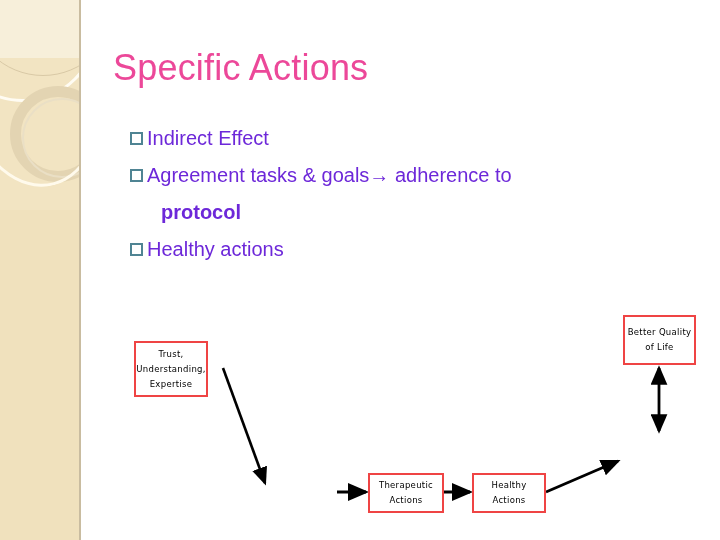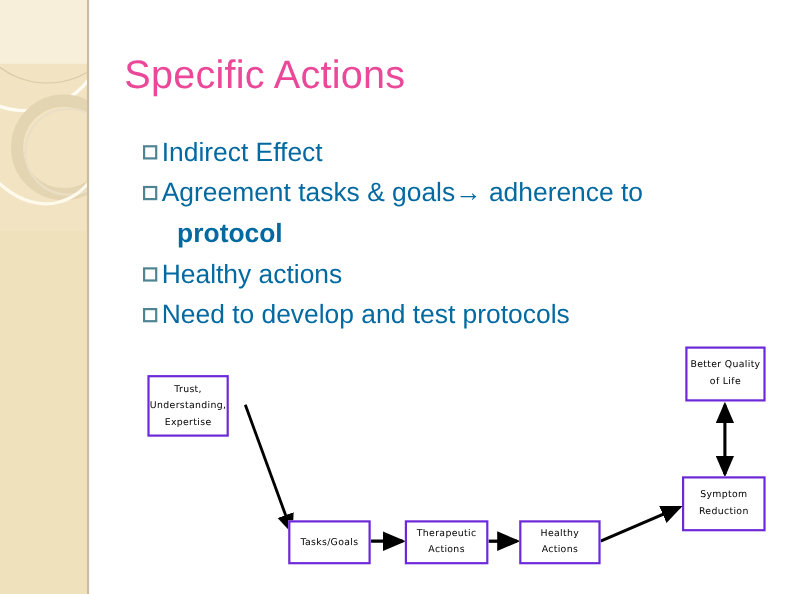--- a/index.html
+++ b/index.html
@@ -116,23 +116,23 @@
   
   #body-list {
     position: absolute;
     left: 130px;
     top: 120px;
     width: 560px;
   }
   .bullet-row {
     display: flex;
     align-items: flex-start;
-    font-size: 24px;
+    font-size: 20px;
     line-height: 37px;
-    color: #0369a1;
+    color: #6d28d9;
   }
   .bullet-mark {
     flex: 0 0 auto;
     width: 13px;
     height: 13px;
     margin-top: 12px;
     margin-right: 4px;
     border: 2px solid #4f8493;
     box-sizing: border-box;
   }
@@ -149,21 +149,21 @@
   
   #diagram {
     position: absolute;
     left: 0;
     top: 0;
     width: 720px;
     height: 540px;
   }
   .node {
     position: absolute;
-    border: 2px solid #6d28d9;
+    border: 2px solid #ef4444;
     background: #ffffff;
     box-sizing: border-box;
     display: flex;
     align-items: center;
     justify-content: center;
     text-align: center;
     font-family: "DejaVu Sans", sans-serif;
     font-size: 8.5px;
     line-height: 15px;
     color: #000000;
@@ -213,24 +213,20 @@
     <div class="bullet-row">
       <span class="bullet-mark"></span>
       <span class="bullet-text"><span>Agreement tasks &amp; goals→ adherence to</span><span class="cont">protocol</span></span>
     </div>
 
     <div class="bullet-row">
       <span class="bullet-mark"></span>
       <span class="bullet-text">Healthy actions</span>
     </div>
 
-    <div class="bullet-row">
-      <span class="bullet-mark"></span>
-      <span class="bullet-text">Need to develop and  test protocols</span>
-    </div>
 
   </div>
 
   <div id="diagram">
 
     <svg id="edges" viewBox="0 0 720 540">
       <defs>
         <marker id="ah" markerWidth="7" markerHeight="7" refX="6" refY="3" orient="auto">
           <path d="M0,0 L7,3 L0,6 z" fill="#000"></path>
         </marker>
@@ -244,21 +240,19 @@
       <line x1="337" y1="492" x2="366" y2="492" stroke="#000" stroke-width="3" marker-end="url(#ah)"></line>
 
       <line x1="444" y1="492" x2="470" y2="492" stroke="#000" stroke-width="3" marker-end="url(#ah)"></line>
 
       <line x1="546" y1="492" x2="618" y2="461" stroke="#000" stroke-width="2.8" marker-end="url(#ah)"></line>
 
       <line x1="659" y1="431" x2="659" y2="368" stroke="#000" stroke-width="2.8" marker-end="url(#ah)" marker-start="url(#ah-start)"></line>
     </svg>
 
     <div class="node" id="node-trust">Trust, Understanding, Expertise</div>
-    <div class="node" id="node-tasks">Tasks/Goals</div>
     <div class="node" id="node-therapeutic">Therapeutic Actions</div>
     <div class="node" id="node-healthy">Healthy Actions</div>
-    <div class="node" id="node-symptom">Symptom Reduction</div>
     <div class="node" id="node-quality">Better Quality of Life</div>
 
   </div>
 
 </div>
 
 </body></html>

